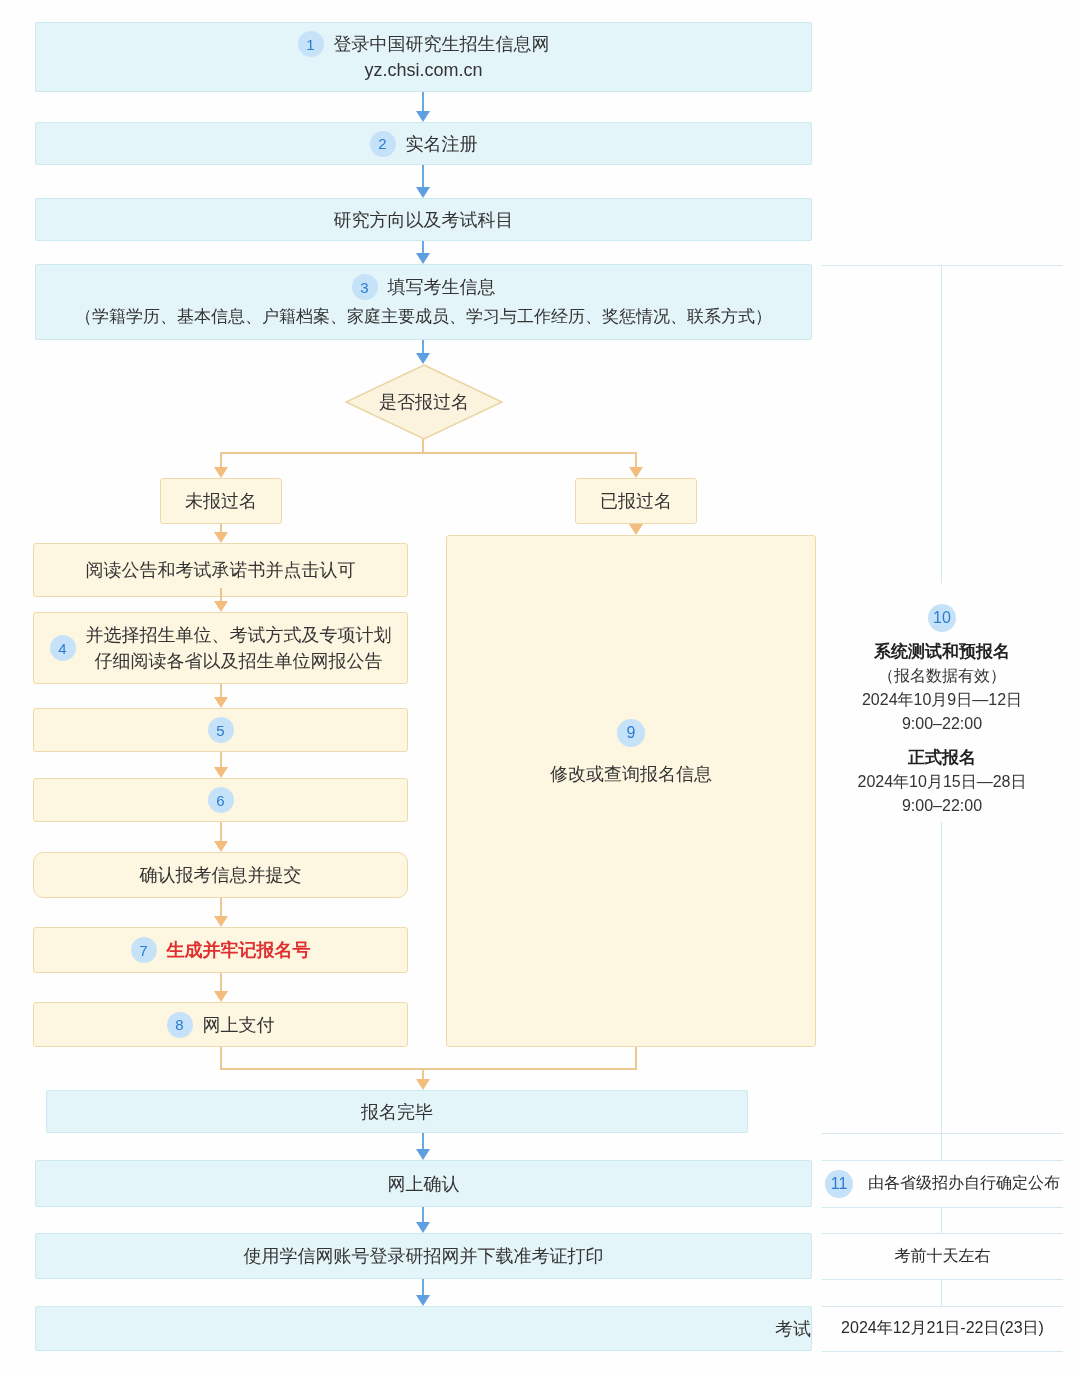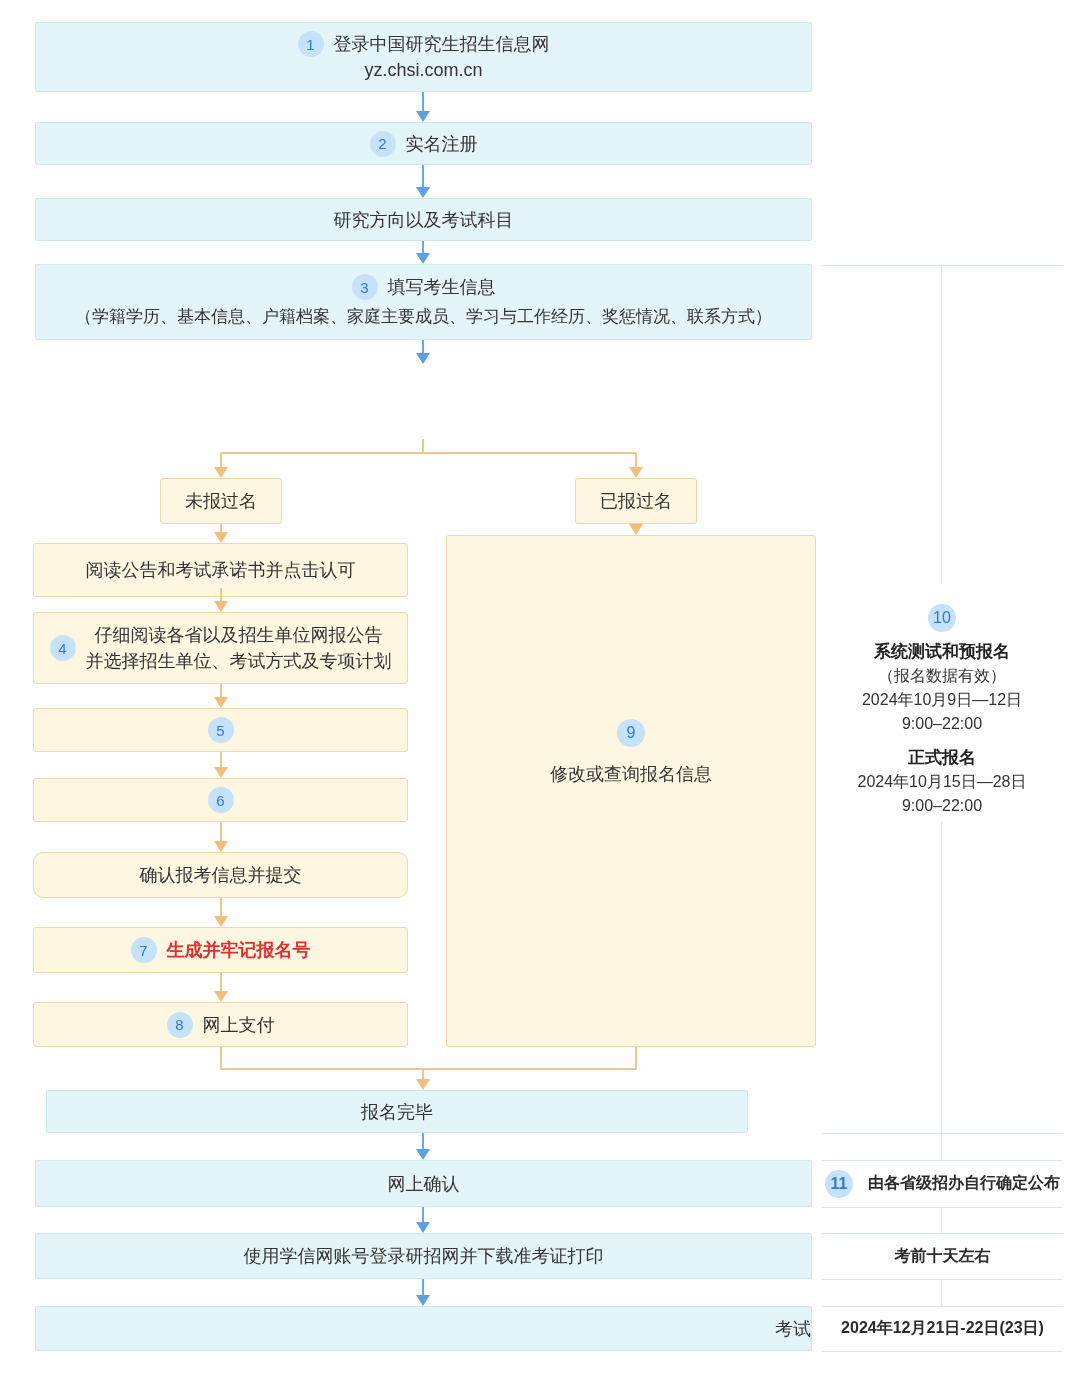--- a/index.html
+++ b/index.html
@@ -28,21 +28,21 @@
   .arr.b .head{border-top:11px solid #5d9fe0;}
   .seg{position:absolute;background:#edc792;}
   .sl{position:absolute;background:#d5e9f1;}
   .diamond-wrap{position:absolute;left:344px;top:364px;width:160px;height:76px;}
   .diamond-label{position:absolute;inset:0;display:flex;align-items:center;justify-content:center;
                  font-size:18px;font-weight:500;}
   .side{position:absolute;display:flex;flex-direction:column;align-items:center;text-align:center;
         font-size:16px;line-height:24px;color:#333;}
   .side .b{font-weight:700;color:#222;font-size:17px;}
   .siderow{position:absolute;display:flex;align-items:center;justify-content:center;gap:15px;
-           font-size:16px;font-weight:700;color:#2b2b2b;text-align:center;}
+           font-size:16px;font-weight:400;color:#2b2b2b;text-align:center;}
   .mt8{margin-top:8px;} .mt10{margin-top:10px;}
   .box9-inner{display:flex;flex-direction:column;align-items:center;gap:14px;transform:translateY(-38px);}
 </style>
 </head>
 <body>
 
 <div class="canvas">
 
   <div class="box blue col" style="left:35px;top:22px;width:777px;height:70px;">
     <div class="row">
@@ -84,20 +84,26 @@
       <span>填写考生信息</span>
     </div>
     <div class="small">（学籍学历、基本信息、户籍档案、家庭主要成员、学习与工作经历、奖惩情况、联系方式）</div>
   </div>
 
   <div class="arr b" style="left:416px;top:340px;height:24px;">
       <i class="tail"></i>
       <i class="head"></i>
     </div>
 
+  <div class="diamond-wrap">
+    <svg width="160" height="76" viewBox="0 0 160 76">
+      <polygon points="80,1 158,38 80,75 2,38" fill="#fbf3dd" stroke="#ecd3a2" stroke-width="1.5"></polygon>
+    </svg>
+    <div class="diamond-label">是否报过名</div>
+  </div>
 
   <div class="seg" style="left:422px;top:439px;width:2px;height:14px;"></div>
   <div class="seg" style="left:220px;top:452px;width:417px;height:2px;"></div>
   <div class="arr o" style="left:214px;top:452px;height:26px;">
       <i class="tail"></i>
       <i class="head"></i>
     </div>
   <div class="arr o" style="left:629px;top:452px;height:26px;">
       <i class="tail"></i>
       <i class="head"></i>
@@ -125,22 +131,22 @@
 
   <div class="arr o" style="left:214px;top:588px;height:24px;">
       <i class="tail"></i>
       <i class="head"></i>
     </div>
 
   <div class="box cream" style="left:33px;top:612px;width:375px;height:72px;">
     <div class="row">
       <span class="bdg">4</span>
       <span class="col" style="display:flex;">
+        <span>并选择招生单位、考试方式及专项计划</span>
         <span>仔细阅读各省以及招生单位网报公告</span>
-        <span>并选择招生单位、考试方式及专项计划</span>
       </span>
     </div>
   </div>
 
   <div class="arr o" style="left:214px;top:684px;height:24px;">
       <i class="tail"></i>
       <i class="head"></i>
     </div>
 
   <div class="box cream" style="left:33px;top:708px;width:375px;height:44px;">

